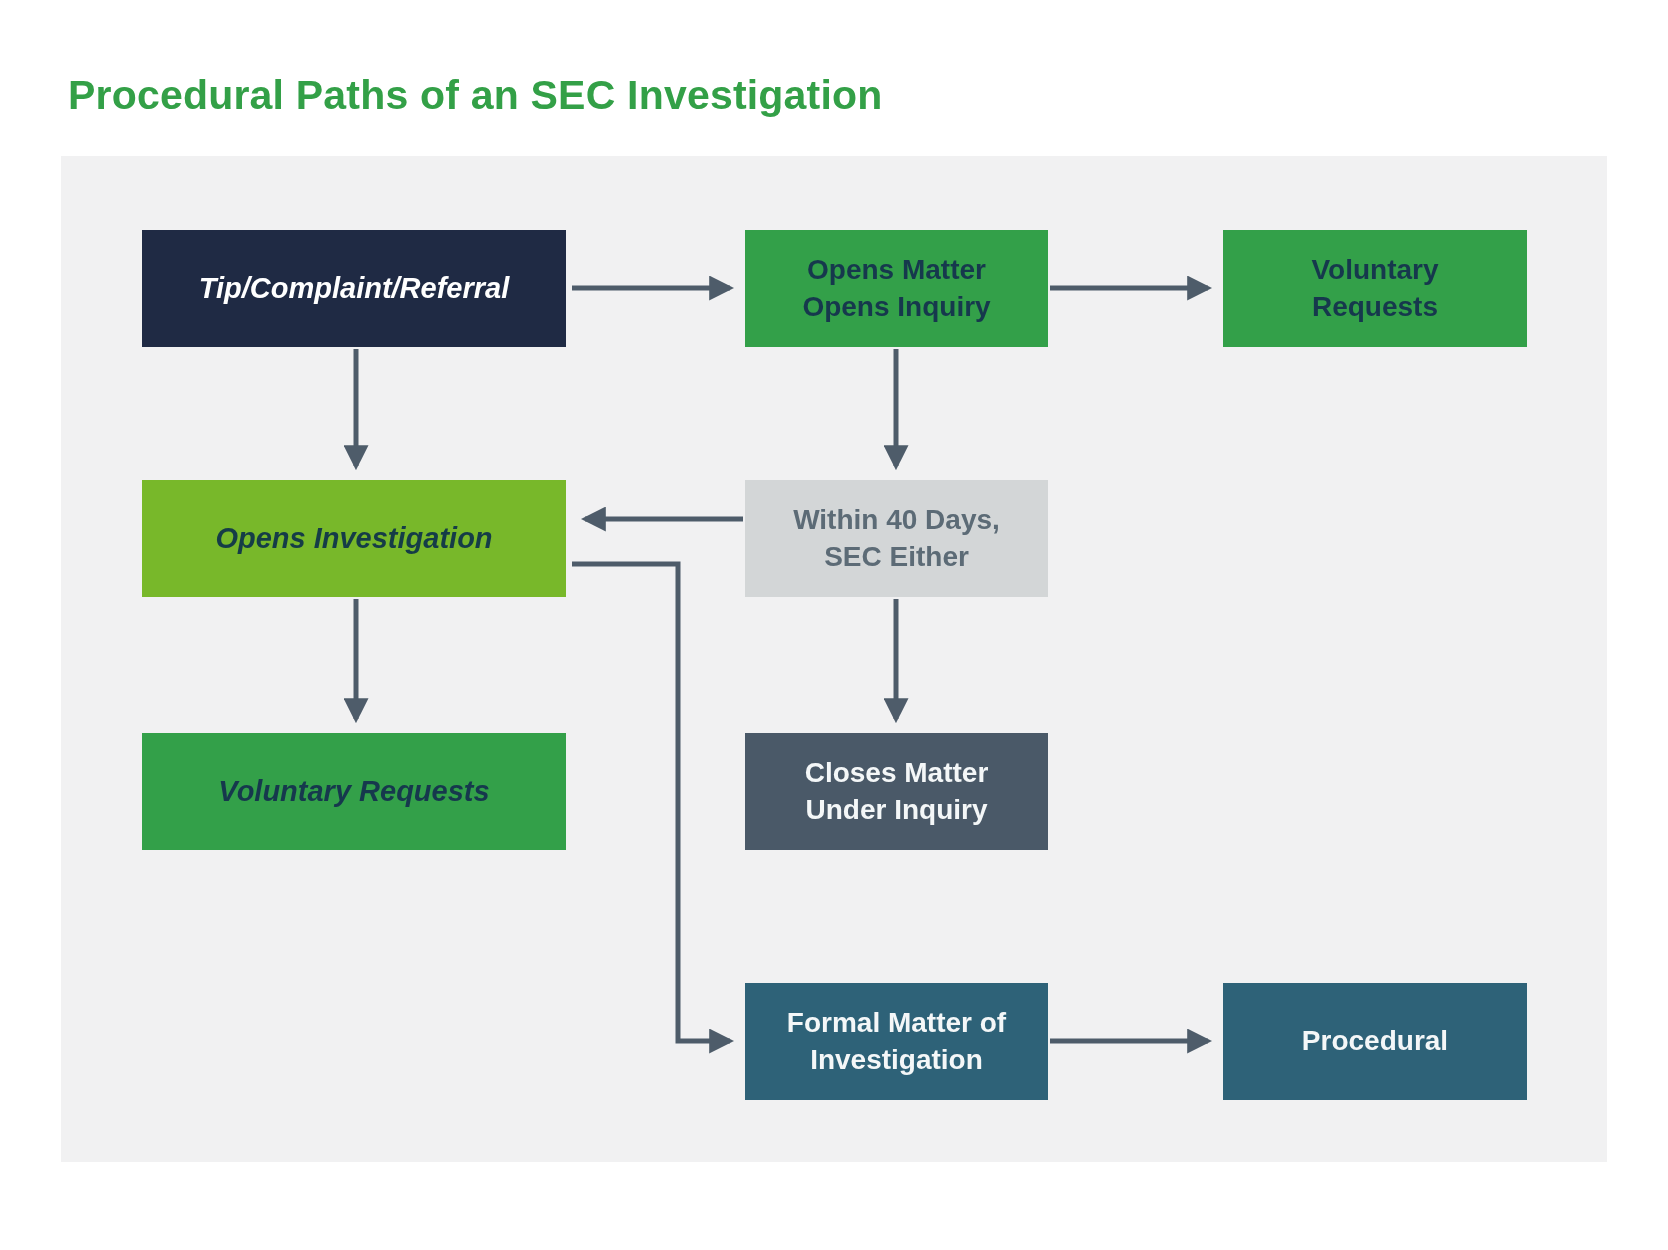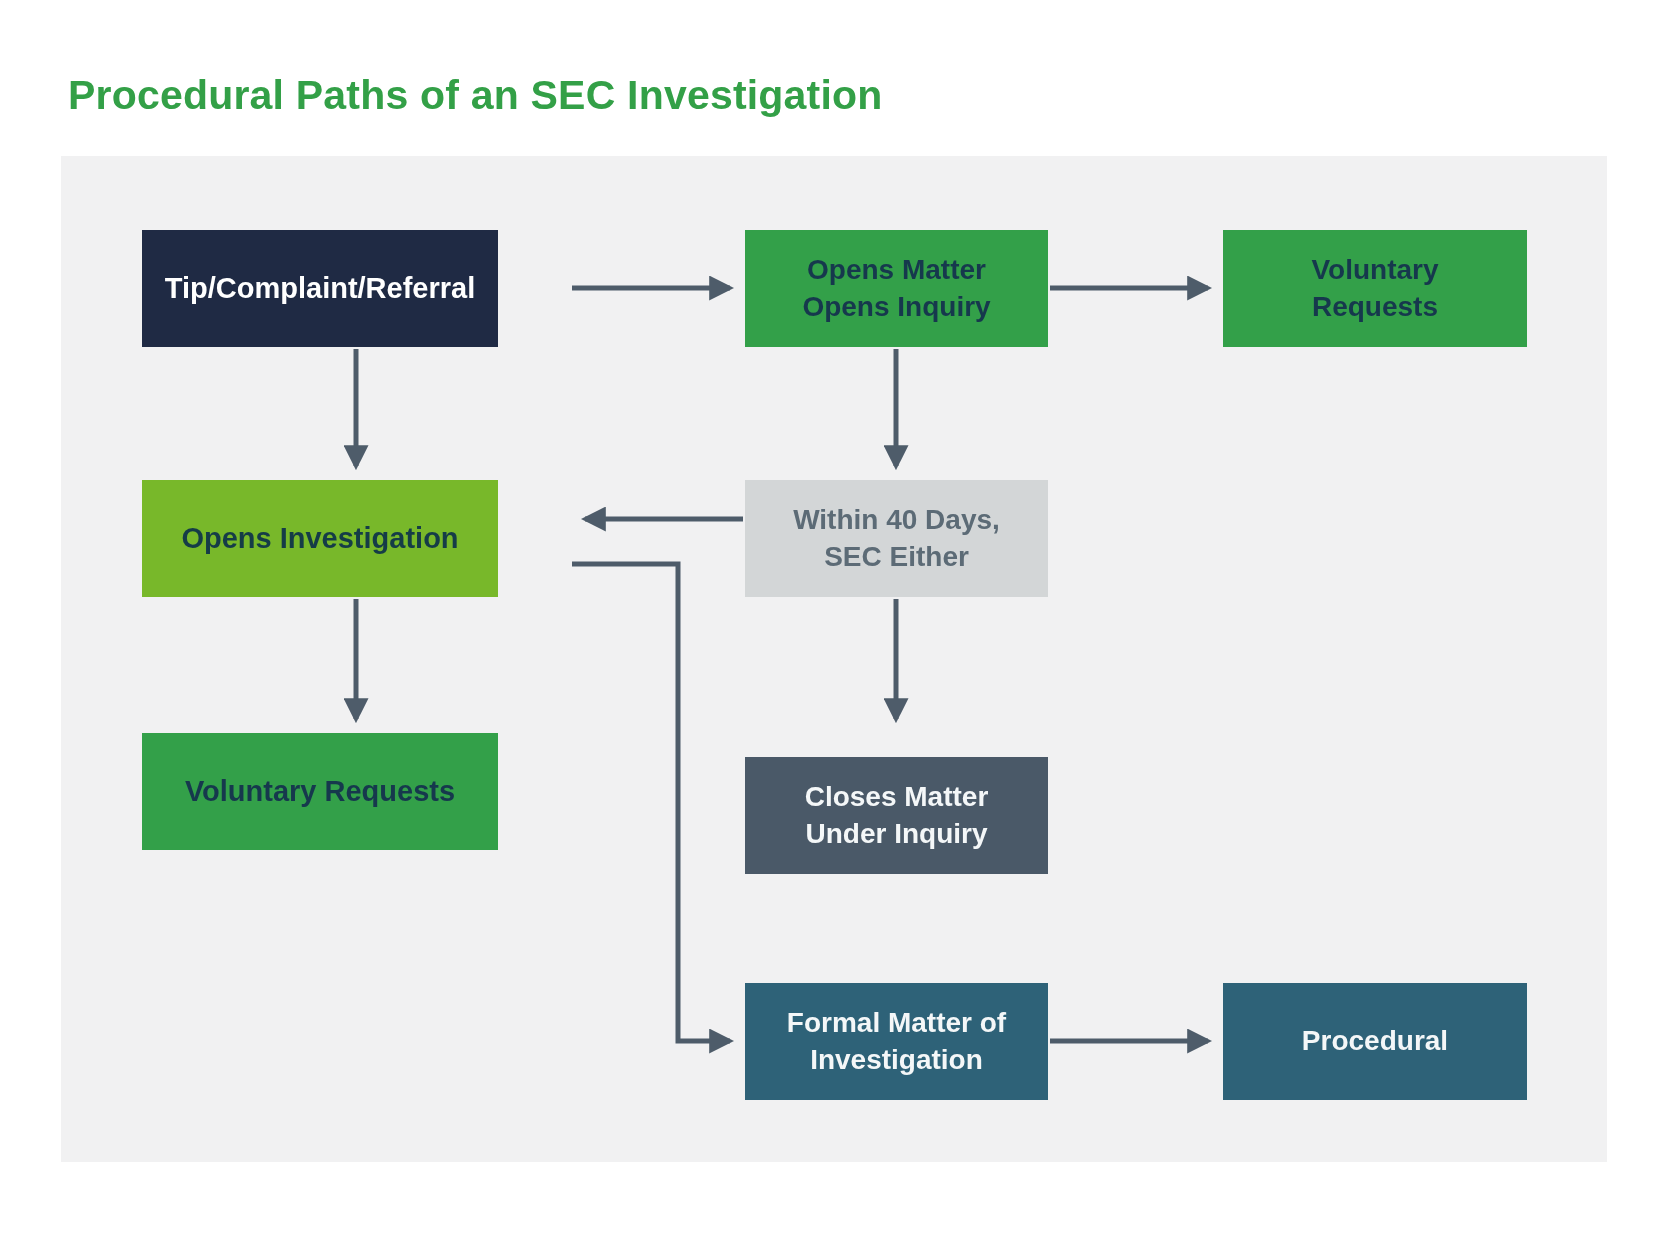--- a/index.html
+++ b/index.html
@@ -50,34 +50,34 @@
     align-items:center;
     justify-content:center;
     text-align:center;
     font-weight:bold;
     font-size:29px;
     line-height:1.32;
   }
   .node .label{display:inline-block;}
   .node.narrow .label{max-width:248px;font-size:28px;}
   
-  .col-left{left:142px;width:356px;}
+  .col-left{left:142px;width:424px;font-style:italic;}
   .col-mid{left:745px;width:303px;}
   .col-right{left:1223px;width:304px;}
   
   .row-1{top:230px;height:117px;}
   .row-2{top:480px;height:117px;}
   .row-3{top:733px;height:117px;}
   .row-4{top:983px;height:117px;}
   
   .navy{background:var(--navy);color:#FFFFFF;}
   .green{background:var(--green);color:var(--green_box_text);}
   .lime{background:var(--lime);color:var(--lime_box_text);text-align:center;}
   .gray{background:var(--light_gray);color:var(--gray_box_text);}
-  .slate{background:var(--slate);color:var(--dark_box_text);margin-top:24px;}
+  .slate{background:var(--slate);color:var(--dark_box_text);}
   .teal{background:var(--teal);color:var(--dark_box_text);}
   svg.arrows{
     position:absolute;
     left:0;top:0;
     width:1668px;height:1250px;
     pointer-events:none;
   }
   svg.arrows line, svg.arrows polyline{
     stroke:var(--arrow);
     stroke-width:5;

